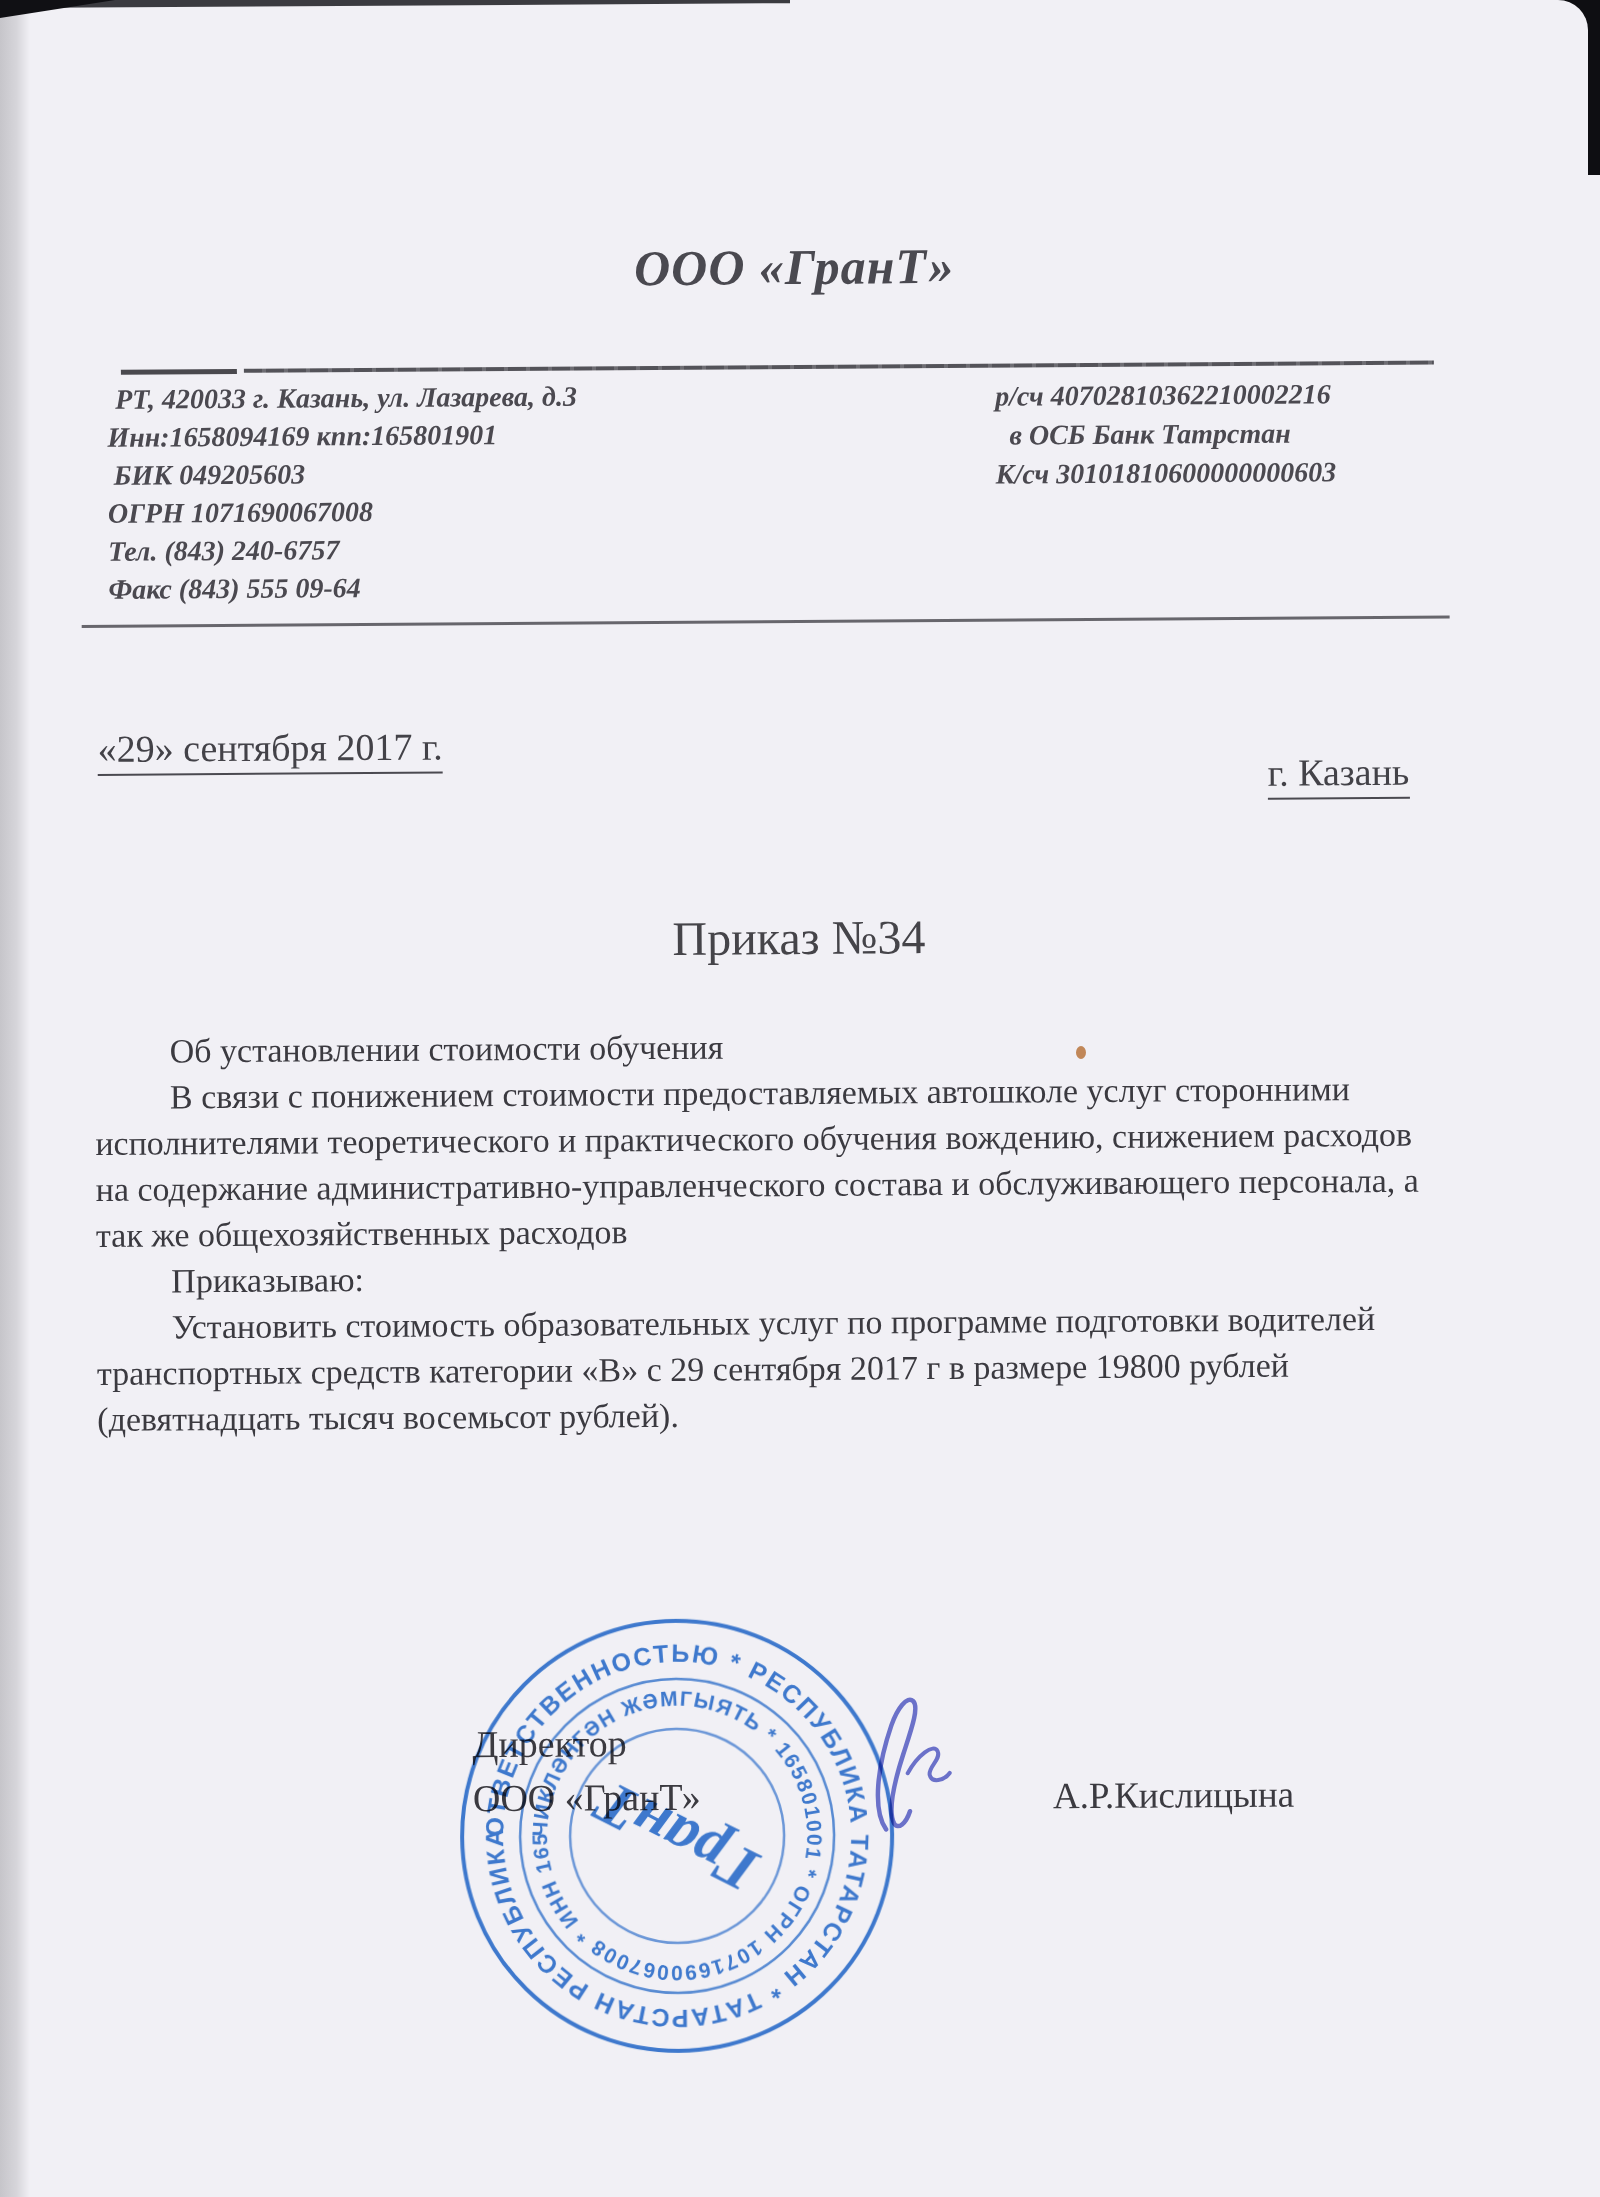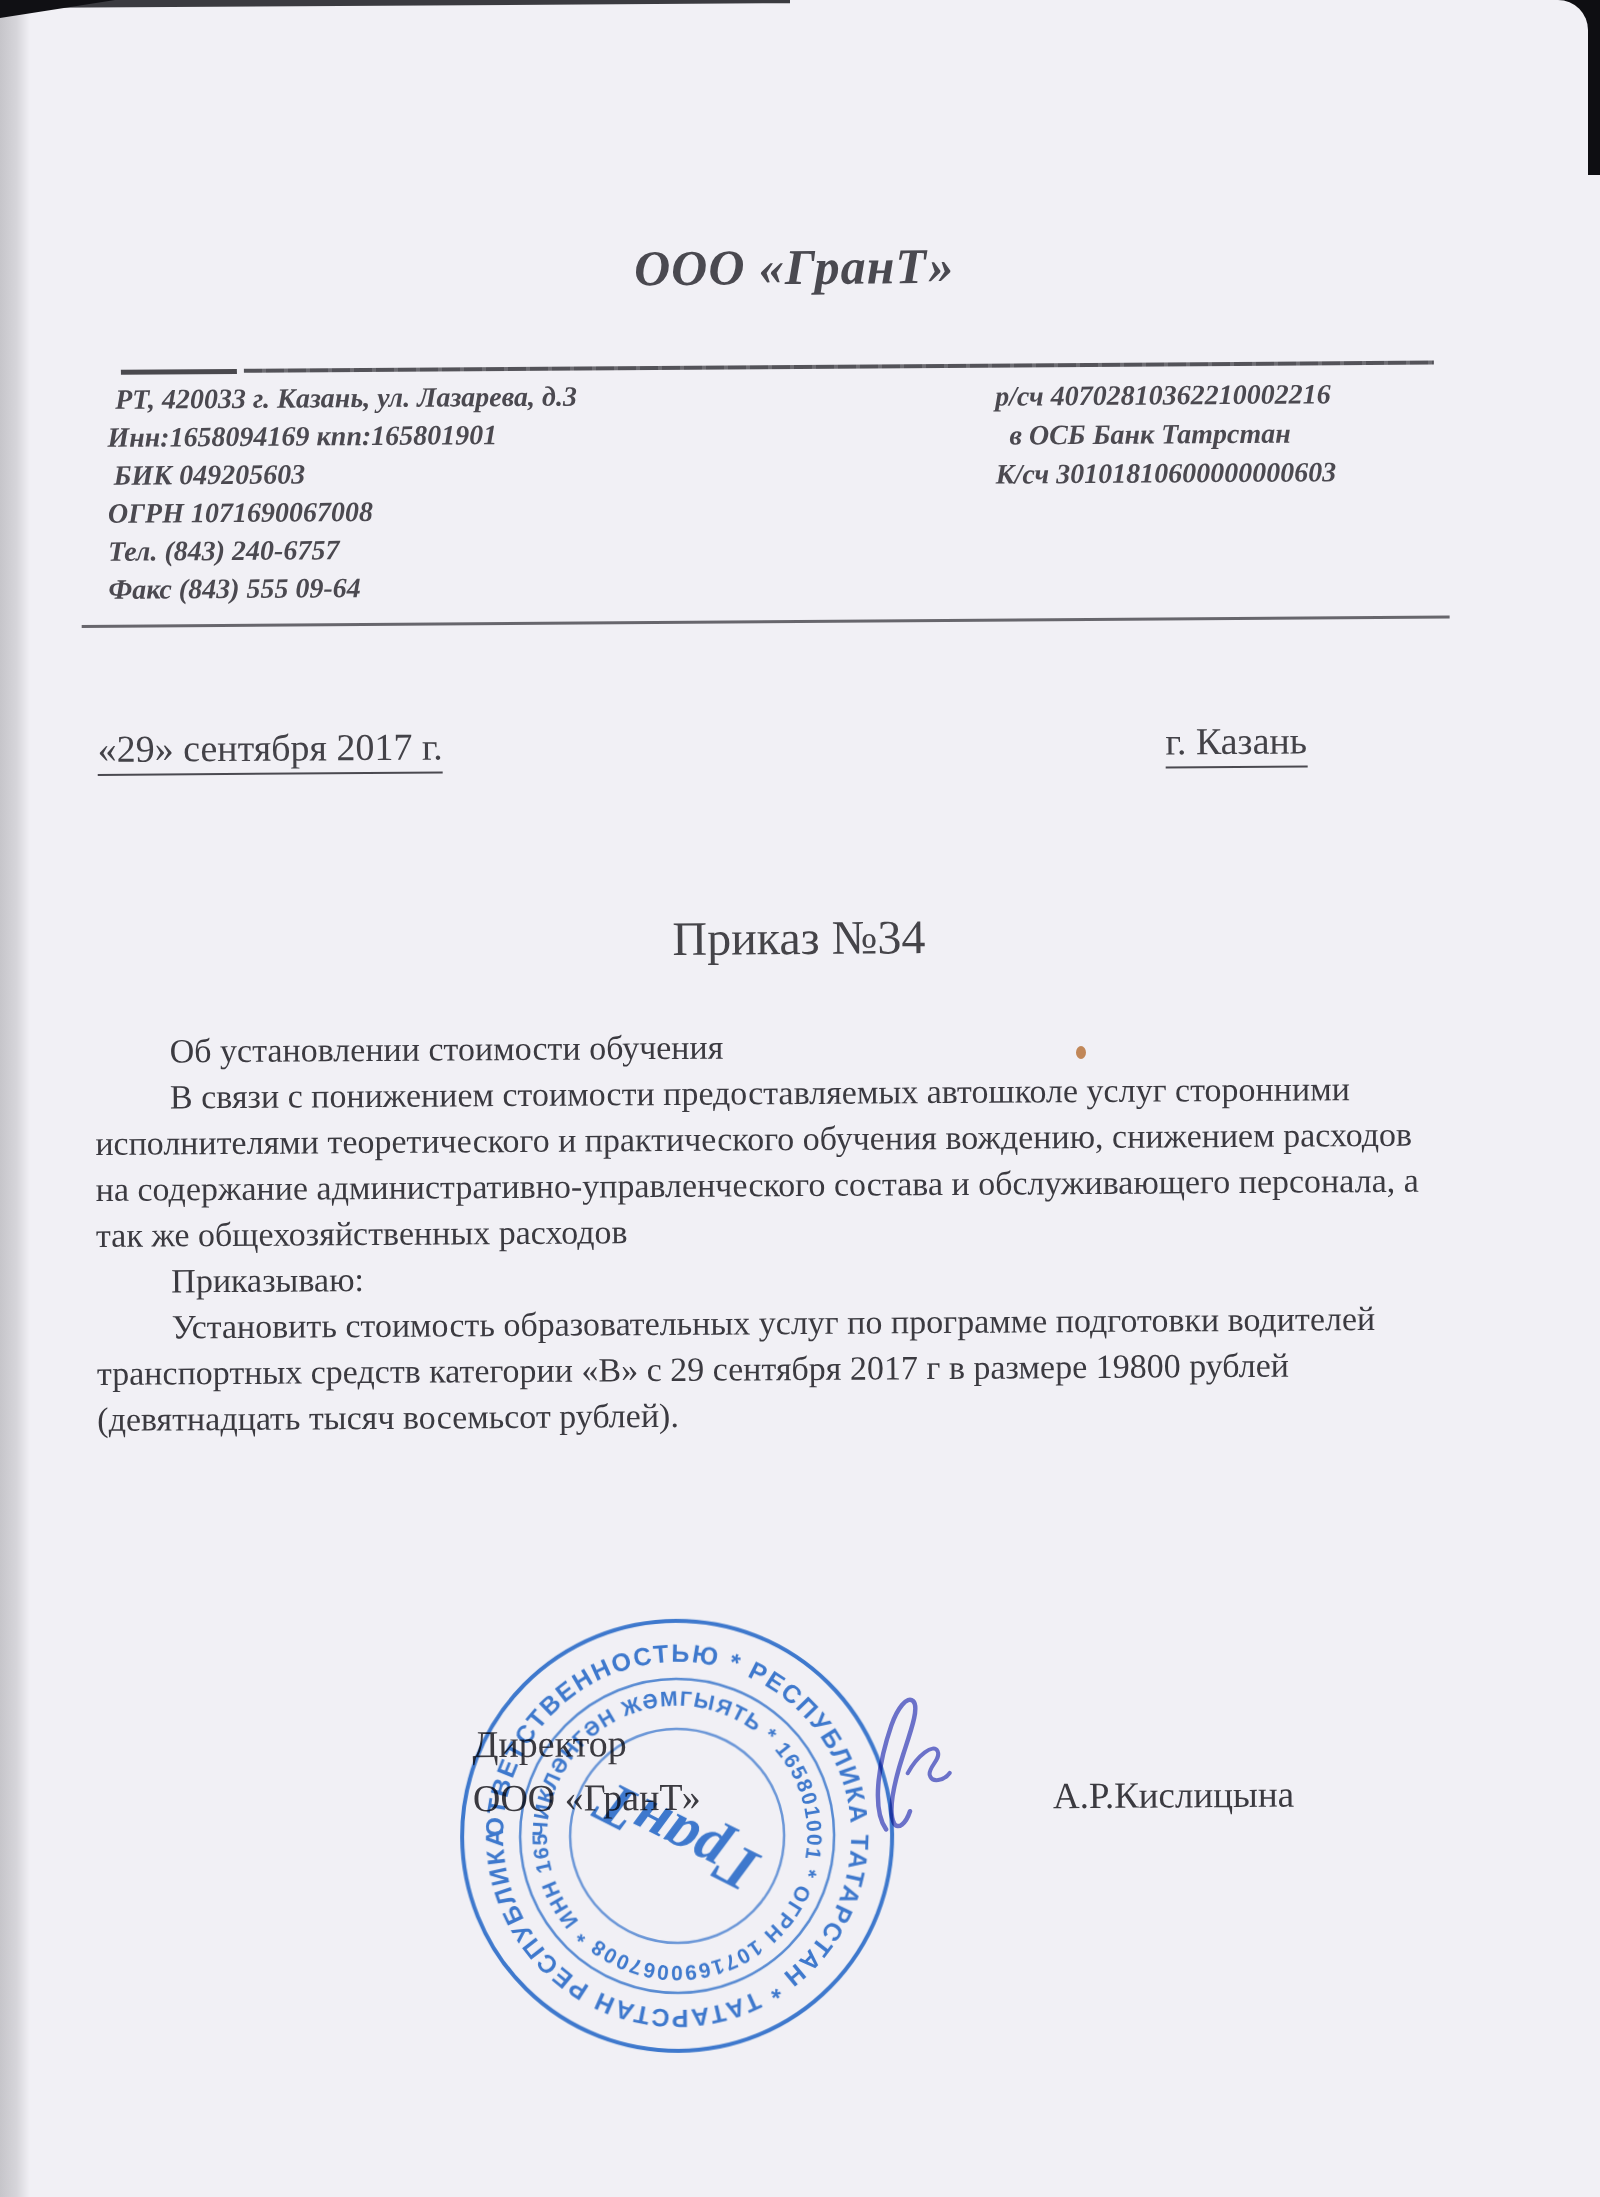--- a/index.html
+++ b/index.html
@@ -35,21 +35,21 @@
   .req{position:absolute;font-weight:bold;font-style:italic;color:#4b4950;}
   .req-left{left:112px;top:376px;font-size:28px;line-height:38px;}
   .req-right{left:1000px;top:378px;font-size:28px;line-height:39px;}
   .req div{white-space:nowrap;}
   .req-left div:nth-child(1){padding-left:8px;}
   .req-left div:nth-child(3){padding-left:6px;}
   .req-right div:nth-child(2){padding-left:14px;}
   .date-line,.city-line{position:absolute;top:722px;font-size:38px;color:#434248;
     border-bottom:2px solid #4a4950;padding-bottom:3px;white-space:nowrap;}
   .date-line{left:100px;}
-  .city-line{left:1168px;}
+  .city-line{left:1270px;margin-top:32px;}
   .order-title{position:absolute;left:0;top:910px;width:1600px;margin:0;
     text-align:center;font-size:48px;font-weight:normal;color:#454449;}
   .body-text{position:absolute;left:95px;top:1024px;width:1338px;
     font-size:34px;line-height:46px;color:#3b3a40;}
   .body-text p{margin:0;text-indent:75px;}
   .sign-pos{position:absolute;left:468px;font-size:38px;color:#3b3a40;white-space:nowrap;}
   .sign-pos-1{top:1720px;}
   .sign-pos-2{top:1774px;}
   .sign-name{position:absolute;left:1048px;top:1776px;font-size:37px;color:#3b3a40;white-space:nowrap;}
   .stamp{position:absolute;left:437px;top:1600px;width:470px;height:470px;

